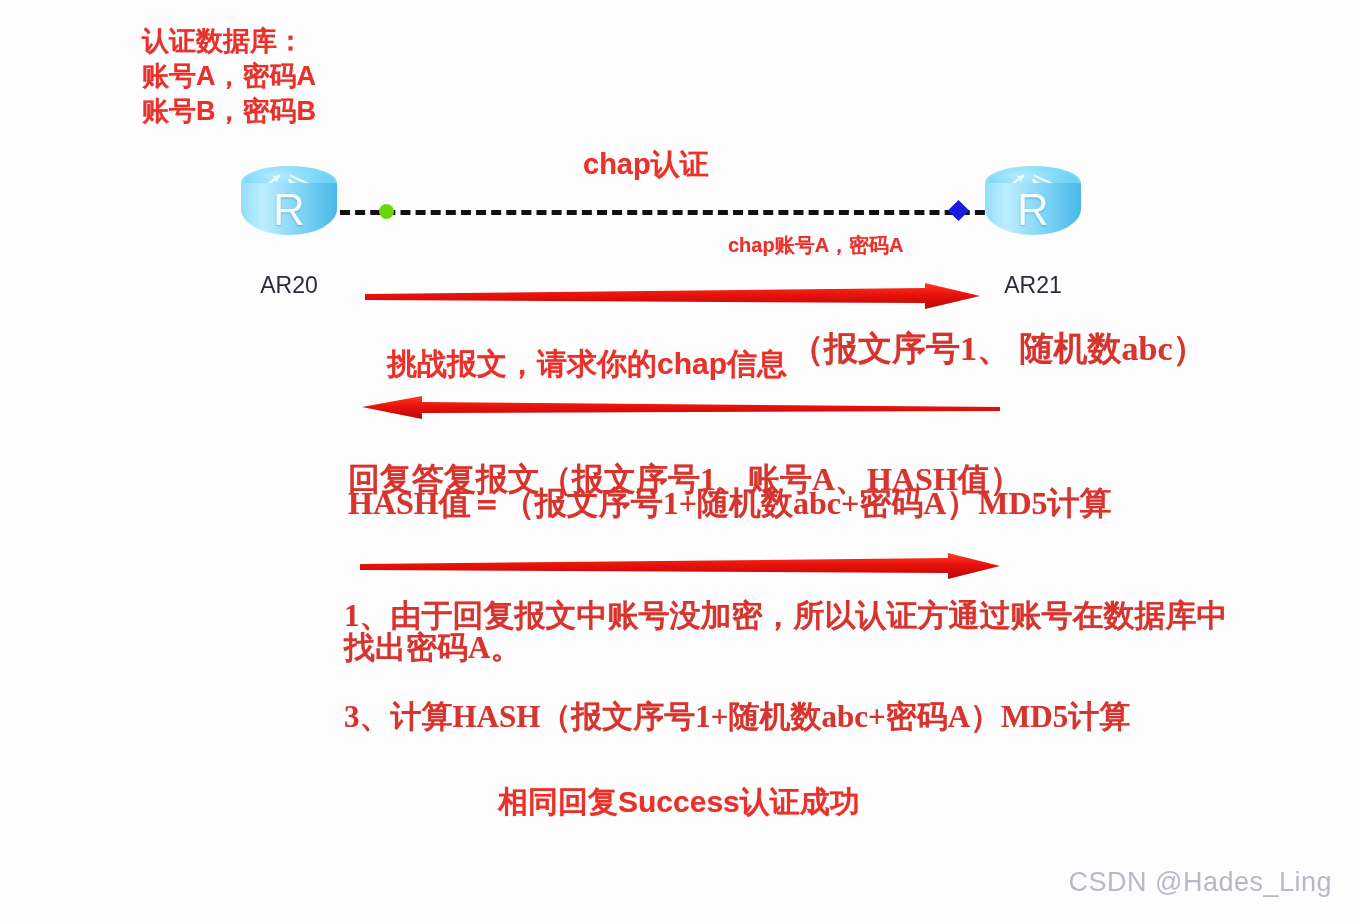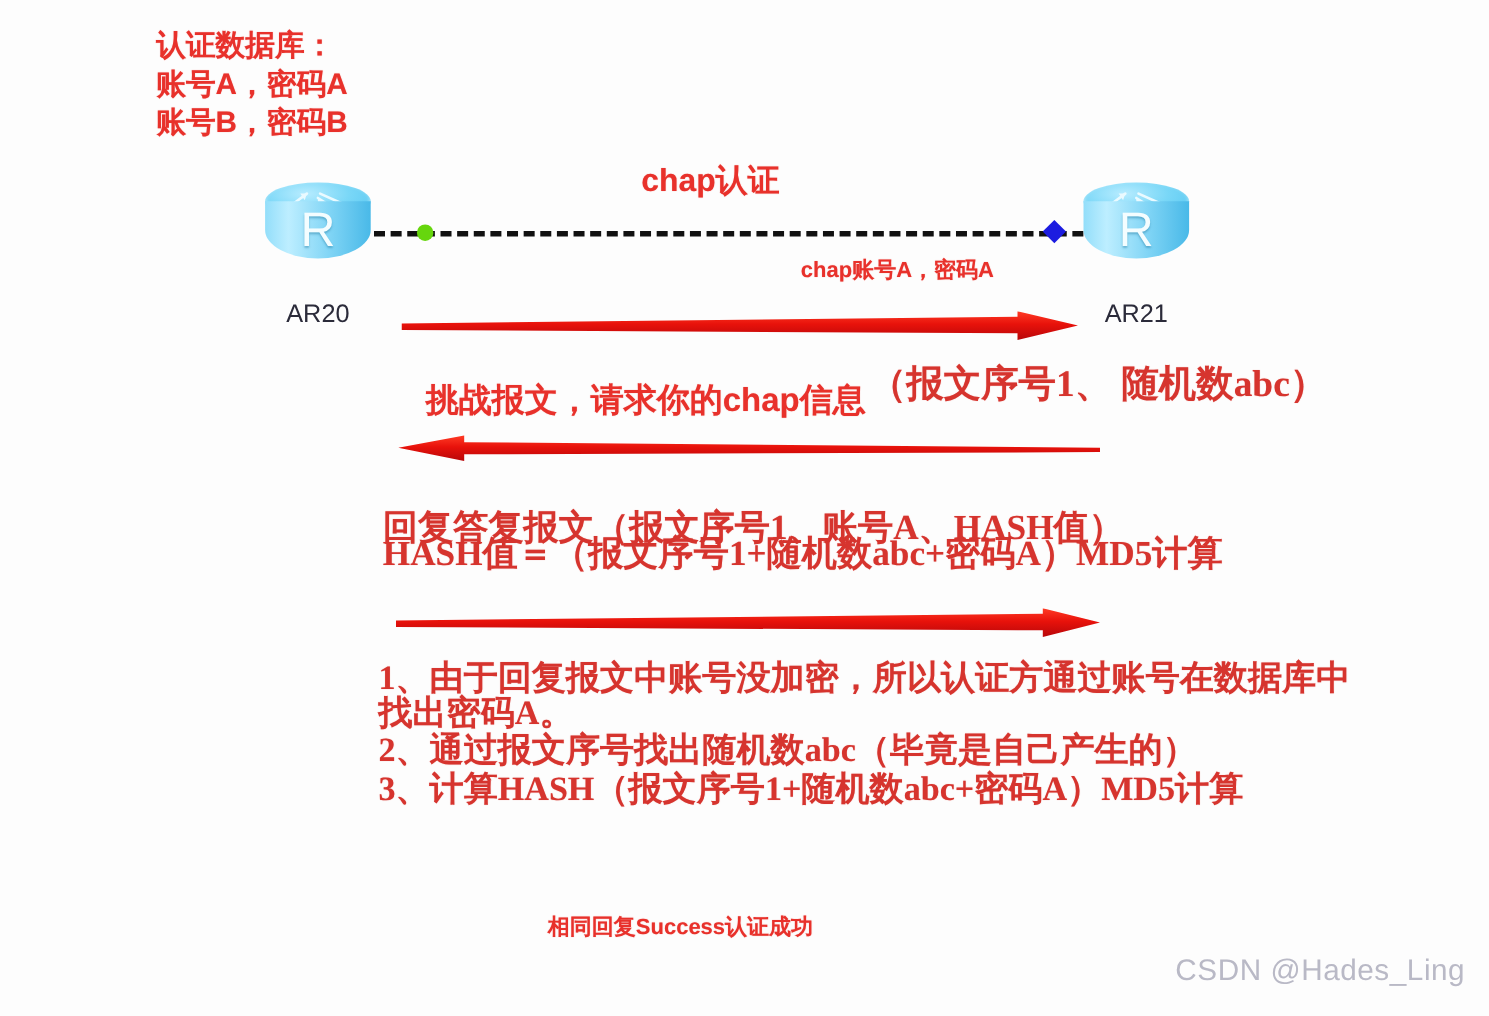--- a/index.html
+++ b/index.html
@@ -232,20 +232,19 @@
           <stop offset="0%" stop-color="#ff3b25"></stop>
           <stop offset="45%" stop-color="#e8120b"></stop>
           <stop offset="100%" stop-color="#b8070a"></stop>
         </linearGradient>
       </defs>
       <polygon points="0,11 588,5 588,0 640,13 588,26 588,20 0,17" fill="url(#gR2)"></polygon>
     </svg>
   </div>
   <div class="red-serif" style="left:344px; top:595px; font-size:31px;">1、由于回复报文中账号没加密，所以认证方通过账号在数据库中</div>
   <div class="red-serif" style="left:344px; top:627px; font-size:31px;">找出密码A。</div>
-  <div class="red-serif" style="left:344px; top:661px; font-size:31px;">2、通过报文序号找出随机数abc（毕竟是自己产生的）</div>
   <div class="red-serif" style="left:344px; top:696px; font-size:31px;">3、计算HASH（报文序号1+随机数abc+密码A）MD5计算</div>
 
-  <div class="red-sans" style="left:498px; top:829px; font-size:20px;">相同回复Success认证成功</div>
+  <div class="red-sans" style="left:498px; top:782px; font-size:30px;">相同回复Success认证成功</div>
 
   <div id="watermark">CSDN @Hades_Ling</div>
 
 </div>
 
 </body></html>

